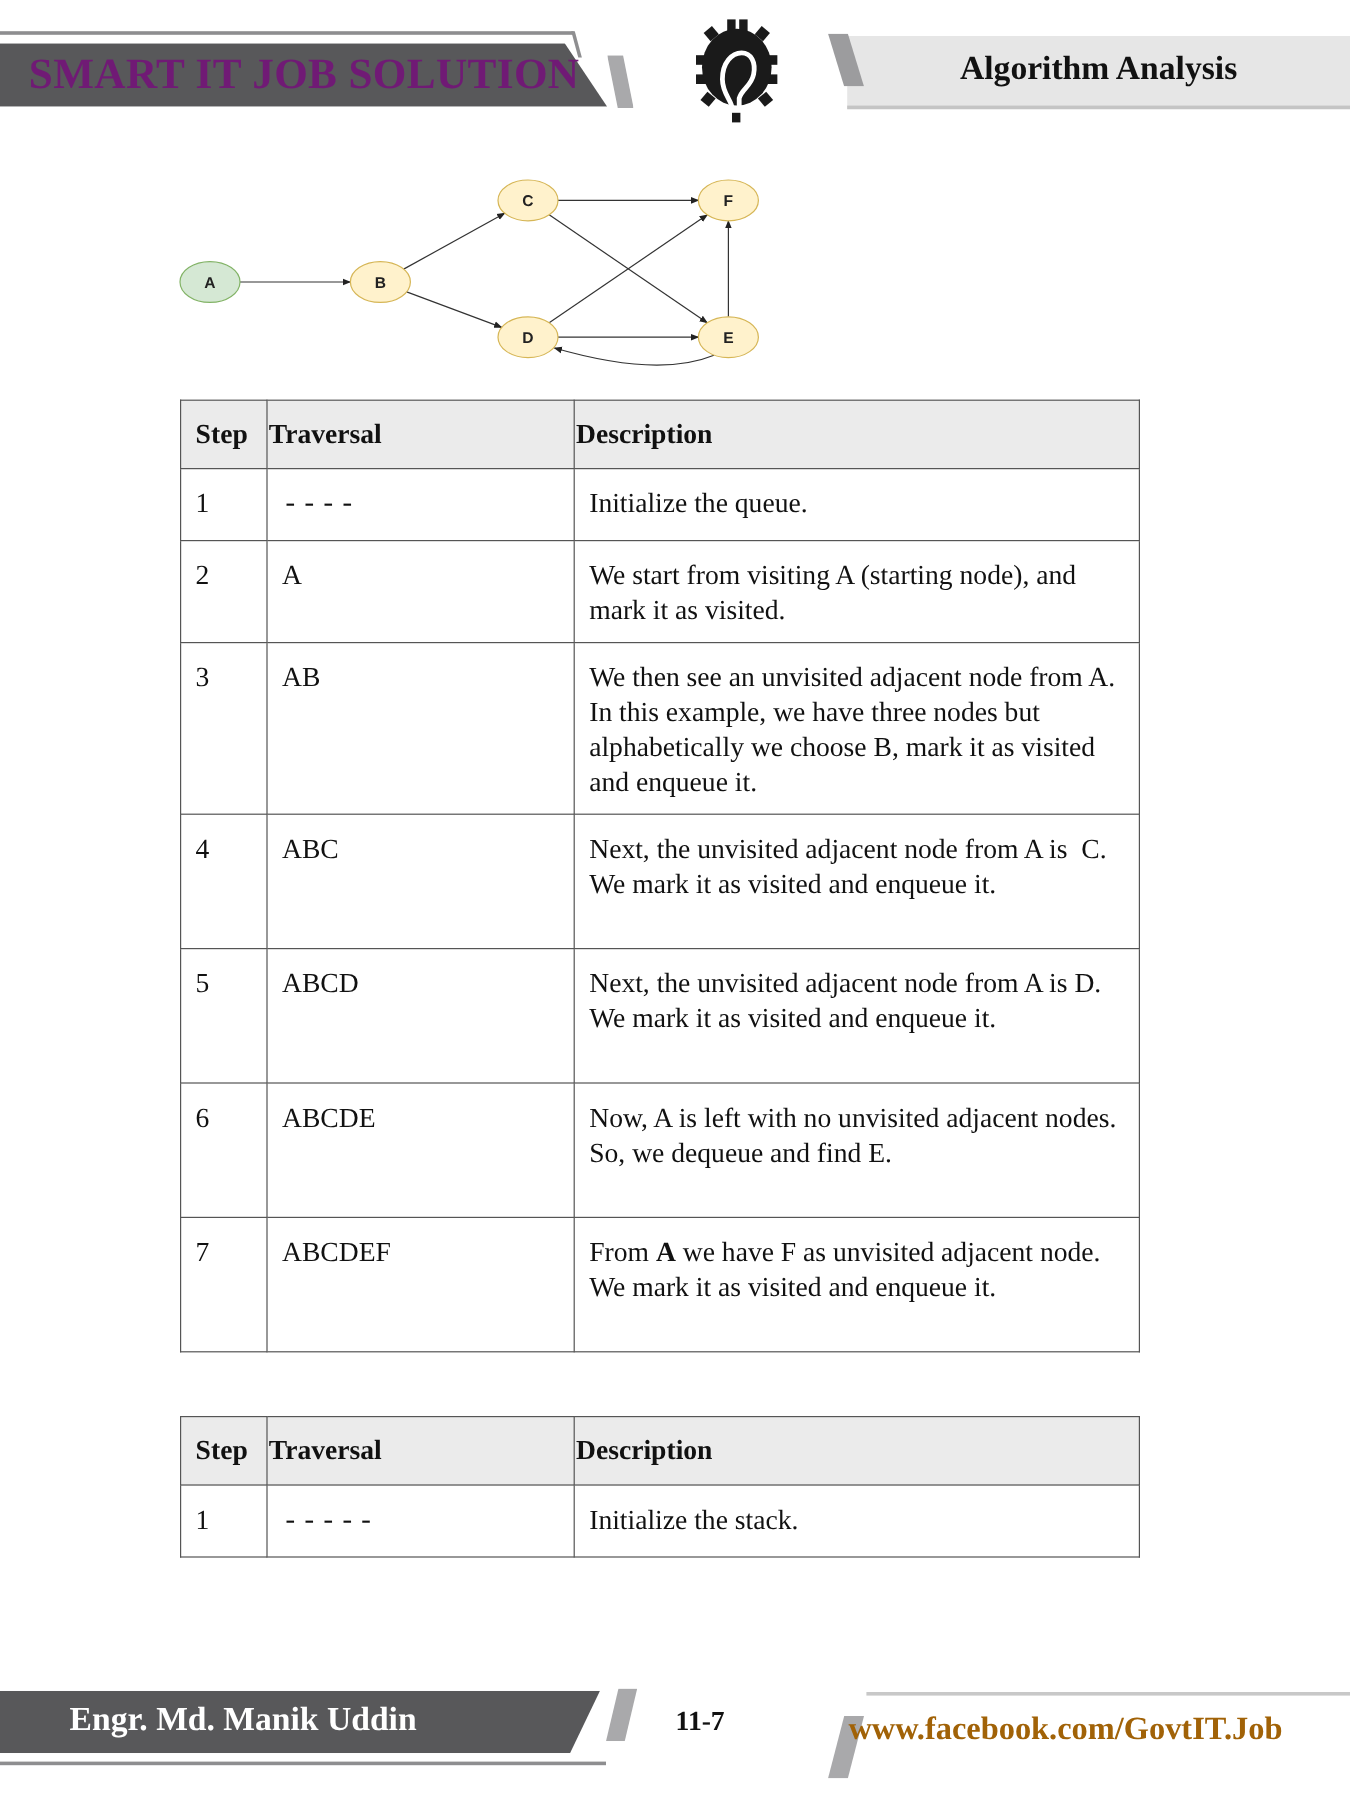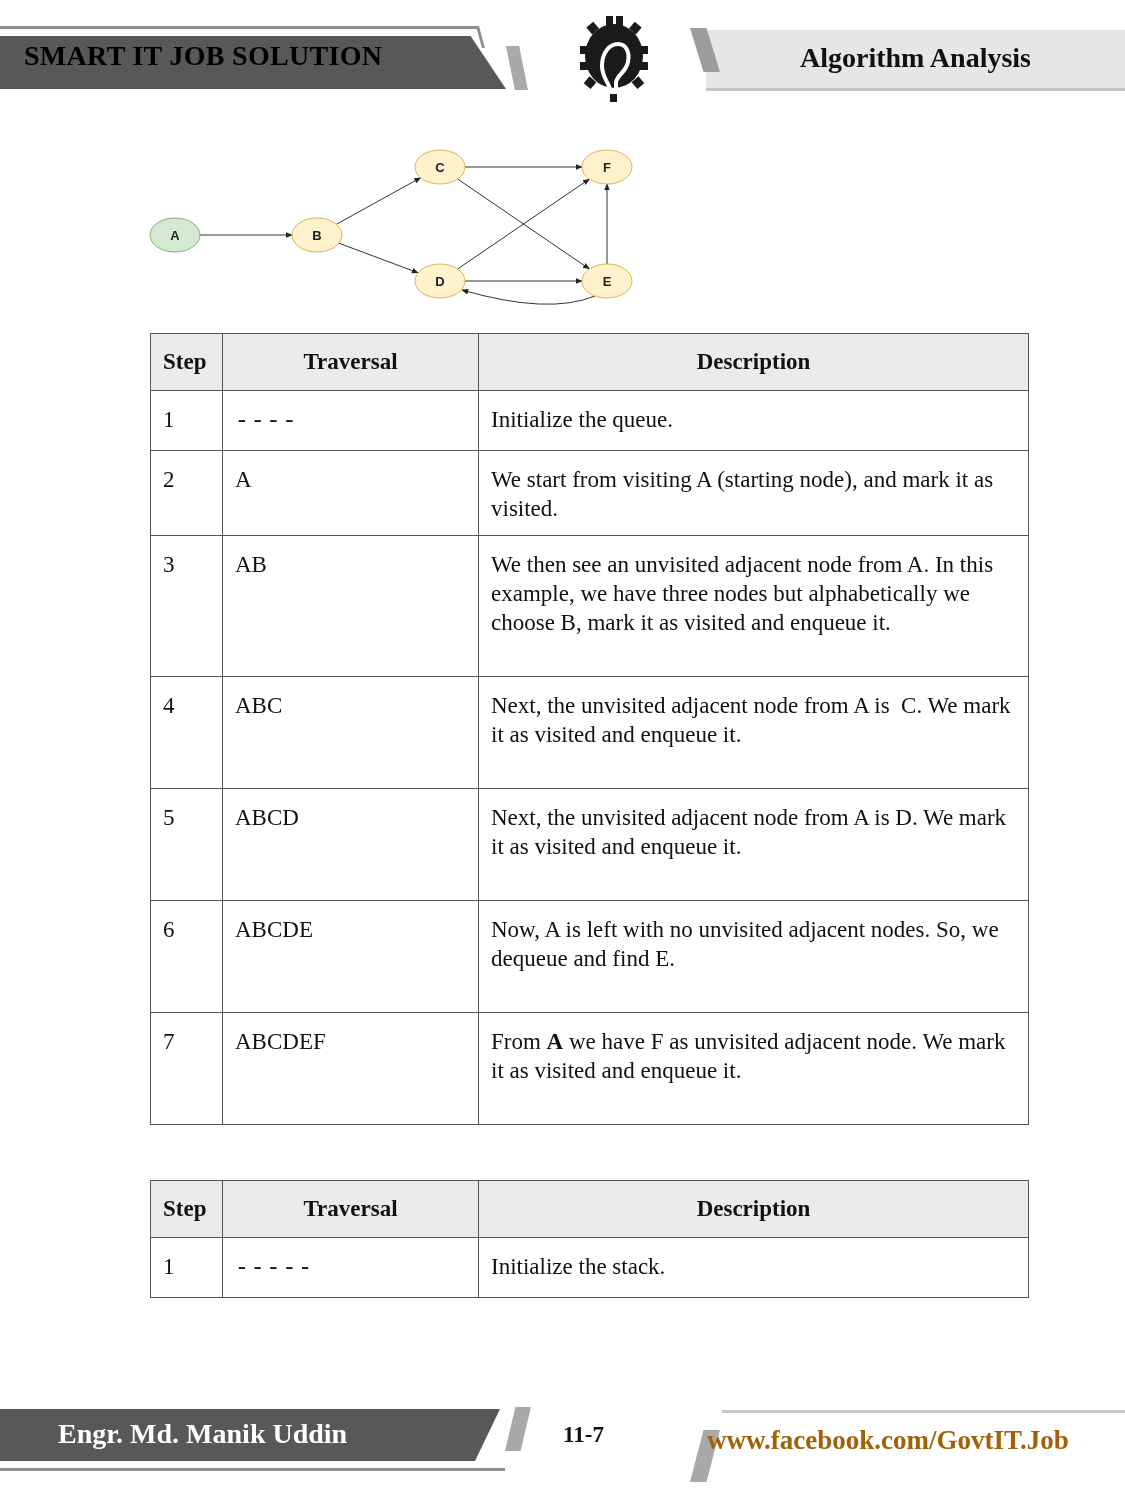--- a/index.html
+++ b/index.html
@@ -5,45 +5,45 @@
   html, body { margin: 0; padding: 0; background: #ffffff; }
   body { width: 1125px; height: 1500px; position: relative; overflow: hidden;
          font-family: "Liberation Serif", "DejaVu Serif", serif; color: #111; }
   .hdr-left-band { position: absolute; left: 0; top: 36px; width: 506px; height: 53px; background: #58585a;
                    clip-path: polygon(0 0, 93% 0, 100% 100%, 0 100%); }
   .hdr-left-line { position: absolute; left: 0; top: 26px; width: 478px; height: 3px; background: #8e8e90; }
   .hdr-left-line2 { position: absolute; left: 476px; top: 26px; width: 3px; height: 22px; background: #8e8e90; transform: skewX(15deg); transform-origin: top left; }
   .hdr-left-tab { position: absolute; left: 506px; top: 46px; width: 22px; height: 44px; background: #a9a9ab;
                   clip-path: polygon(0 0, 60% 0, 100% 100%, 40% 100%); }
   .hdr-left-text { position: absolute; left: 24px; top: 40px; font-family: "Liberation Serif", serif; font-weight: bold;
-                   font-size: 28px; color: #000000; letter-spacing: 0.3px; }
+                   font-size: 36px; color: #701a75; letter-spacing: 0.3px; }
 
   .logo { position: absolute; left: 580px; top: 16px; width: 68px; height: 88px; }
 
   .hdr-right-band { position: absolute; left: 706px; top: 30px; width: 419px; height: 58px; background: #e6e6e6;
                     border-bottom: 3px solid #c4c4c4; }
   .hdr-right-tab { position: absolute; left: 690px; top: 28px; width: 30px; height: 44px; background: #9c9c9e;
                    clip-path: polygon(0 0, 55% 0, 100% 100%, 45% 100%); }
   .hdr-right-text { position: absolute; left: 706px; top: 42px; width: 419px; text-align: center; font-weight: bold;
                     font-size: 28px; color: #111; }
 
   
   .graph { position: absolute; left: 140px; top: 140px; width: 510px; height: 175px; }
   .graph svg { width: 100%; height: 100%; overflow: visible; }
   .node-label { font-family: "Liberation Sans", sans-serif; font-weight: bold; font-size: 13px; fill: #222; }
 
   
-  table.steps { position: absolute; left: 150px; width: 879px; border-collapse: collapse; table-layout: fixed; }
+  table.steps { position: absolute; left: 150px; width: 800px; border-collapse: collapse; table-layout: fixed; }
   table.steps th, table.steps td { border: 1.5px solid #555; vertical-align: top; }
   table.steps th { background: #ebebeb; font-weight: bold; font-size: 23px; height: 54px; vertical-align: middle; }
   table.steps td { font-size: 23px; line-height: 29px; padding: 14px 12px 12px 12px; }
   table.steps td.step { padding-top: 14px; }
   .col-step { width: 72px; } .col-trav { width: 256px; } .col-desc { width: auto; }
   th.h-step { text-align: left; padding-left: 12px; }
-  th.h-center { text-align: center; }
+  th.h-center { text-align: left; }
   td.desc { padding-top: 17px; }
   .dash { font-family: "Liberation Mono", monospace; letter-spacing: 2px; }
 
   
   .ftr-band { position: absolute; left: 0; top: 1409px; width: 500px; height: 52px; background: #58585a;
               clip-path: polygon(0 0, 100% 0, 95% 100%, 0 100%); }
   .ftr-line { position: absolute; left: 0; top: 1468px; width: 505px; height: 3px; background: #8e8e90; }
   .ftr-tab { position: absolute; left: 505px; top: 1407px; width: 26px; height: 44px; background: #a9a9ab;
              clip-path: polygon(40% 0, 100% 0, 60% 100%, 0 100%); }
   .ftr-left-text { position: absolute; left: 58px; top: 1418px; font-weight: bold; font-size: 28px; color: #fff; }

